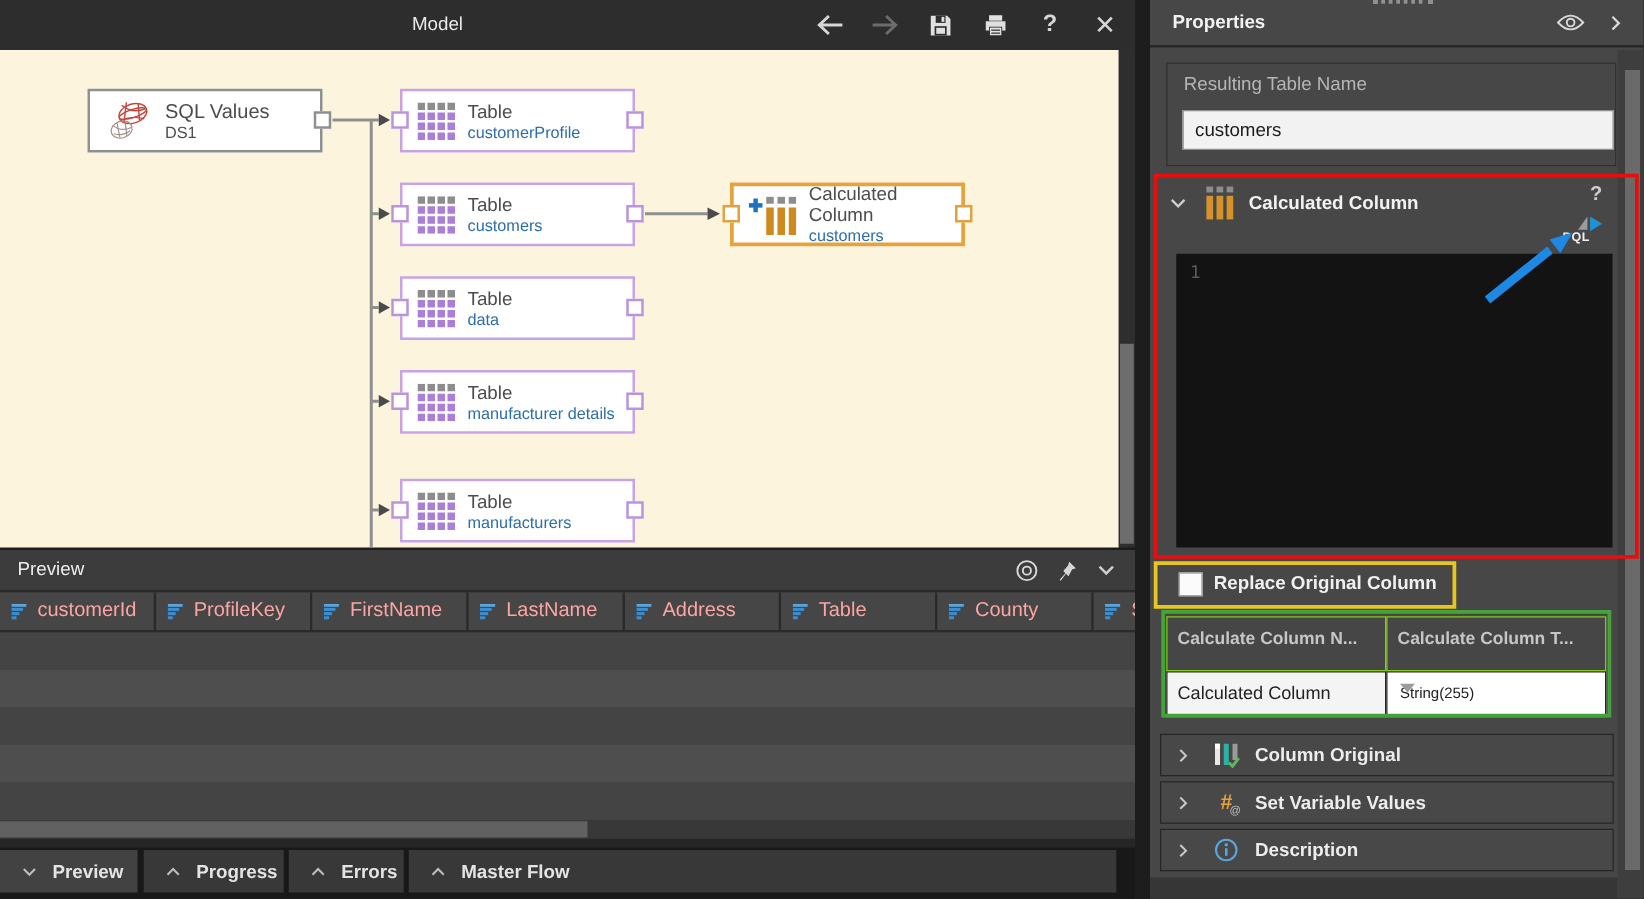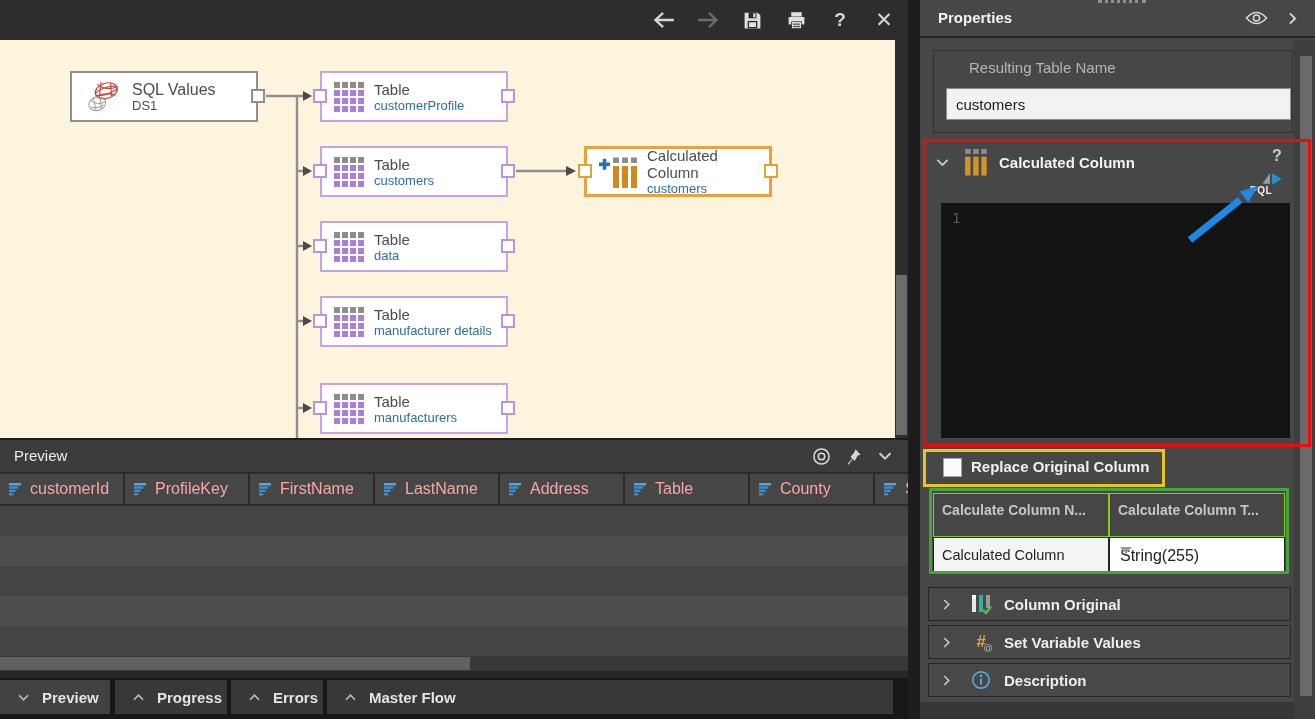--- a/index.html
+++ b/index.html
@@ -66,21 +66,21 @@
   #divider{left:908px;top:0;width:12px;height:719px;background:#1d1d1d;}
 
   
   #props{left:920px;top:0;width:395px;height:719px;background:#474747;overflow:hidden;}
   #props .hdr{position:absolute;left:0;top:0;width:100%;height:38px;border-bottom:2px solid #272727;box-sizing:border-box;}
   #props .hdr .lbl{position:absolute;left:18px;top:0;line-height:36px;font-size:15px;font-weight:bold;color:#f2f2f2;}
   #props .hdr .icons{position:absolute;right:14px;top:0;height:36px;display:flex;align-items:center;gap:16px;}
   #dotted{position:absolute;left:178px;top:0;width:48px;height:0;border-top:3px dotted #909090;}
 
   #rtn-group{position:absolute;left:13px;top:50px;width:360px;height:83px;border:1px solid #303030;box-sizing:border-box;}
-  #rtn-group .lbl{position:absolute;left:13px;top:8px;font-size:15px;color:#b6b6b6;margin-left:22px;}
+  #rtn-group .lbl{position:absolute;left:13px;top:8px;font-size:15px;color:#b6b6b6;}
   #rtn-input{position:absolute;left:12px;top:37px;width:334px;height:30px;background:#f2f2f2;
              border:1px solid #8d8d8d;font-size:15px;color:#1b1b1b;padding:0 0 0 9px;box-sizing:content-box;
              font-family:"Liberation Sans",sans-serif;}
 
   #calc-head{position:absolute;left:8px;top:144px;width:374px;height:36px;display:flex;align-items:center;}
   #calc-head .chev{color:#cfcfcf;margin-left:6px;}
   #calc-head .lbl{font-size:15px;font-weight:bold;color:#f2f2f2;margin-left:12px;}
   #calc-help{position:absolute;left:352px;top:147px;font-size:16px;font-weight:bold;color:#cdcdcd;cursor:pointer;}
   #pql-btn{position:absolute;left:330px;top:171px;width:42px;height:32px;text-align:left;cursor:pointer;}
   #pql-btn svg{margin:0 auto;}
@@ -95,21 +95,21 @@
 
   #colgrid{position:absolute;left:13px;top:493px;width:352px;}
   #colgrid .row{display:flex;}
   .gh{flex:0 0 176px;height:44px;line-height:33px;background:#464646;border:1px solid #84cc16;
       box-sizing:border-box;padding-left:8px;font-size:14px;font-weight:bold;color:#c6c6c6;
       white-space:nowrap;overflow:hidden;}
   .gc{flex:0 0 176px;height:37px;border:1px solid #242424;box-sizing:border-box;position:relative;}
   .gc.name{background:#f4f4f4;}
   .gc.name span{position:absolute;left:8px;top:9px;font-size:14.5px;color:#222;}
   .gc.type{background:#ffffff;cursor:pointer;}
-  .gc.type span{position:absolute;left:10px;top:9px;font-size:16px;color:#222;}
+  .gc.type span{position:absolute;left:10px;top:9px;font-size:12px;color:#222;}
   .dd-arrow{position:absolute;right:10px;top:15px;width:0;height:0;
             border-left:6px solid transparent;border-right:6px solid transparent;border-top:7px solid #9b9b9b;}
 
   .collapse-bar{position:absolute;left:8px;width:363px;height:34px;background:#484848;
                 border:1px solid #262626;box-sizing:border-box;display:flex;align-items:center;cursor:pointer;}
   .collapse-bar .chev{color:#c8c8c8;margin-left:10px;}
   .collapse-bar .ico{margin-left:14px;width:26px;display:flex;justify-content:center;}
   .collapse-bar .lbl{font-size:15px;font-weight:bold;color:#ededed;margin-left:10px;}
   .ico-hash{font-size:17px;font-weight:bold;color:#e6a23c;font-style:italic;position:relative;}
   .ico-hash i{position:absolute;right:-7px;bottom:-1px;font-size:9px;color:#bdbdbd;font-style:normal;font-weight:normal;}
@@ -240,20 +240,21 @@
       <path d="M13 17 L16 20 L21 13.5" fill="none" stroke="#5cb85c" stroke-width="2.4"></path>
     </symbol>
     <symbol id="i-info" viewBox="0 0 20 20">
       <circle cx="10" cy="10" r="8.2" fill="none" stroke="#58a6dd" stroke-width="1.7"></circle>
       <rect x="9" y="8.6" width="2" height="6" fill="#58a6dd"></rect>
       <circle cx="10" cy="5.8" r="1.4" fill="#58a6dd"></circle>
     </symbol>
   </svg>
 
   <div id="topbar" class="abs">
+    <div class="abs title">Model</div>
     <div class="abs icons">
       <span class="tb-ic">
           <svg width="24" height="18">
             <use href="#i-arr-l"></use>
           </svg>
         </span>
       <span class="tb-ic disabled">
           <svg width="24" height="18">
             <use href="#i-arr-r"></use>
           </svg>

